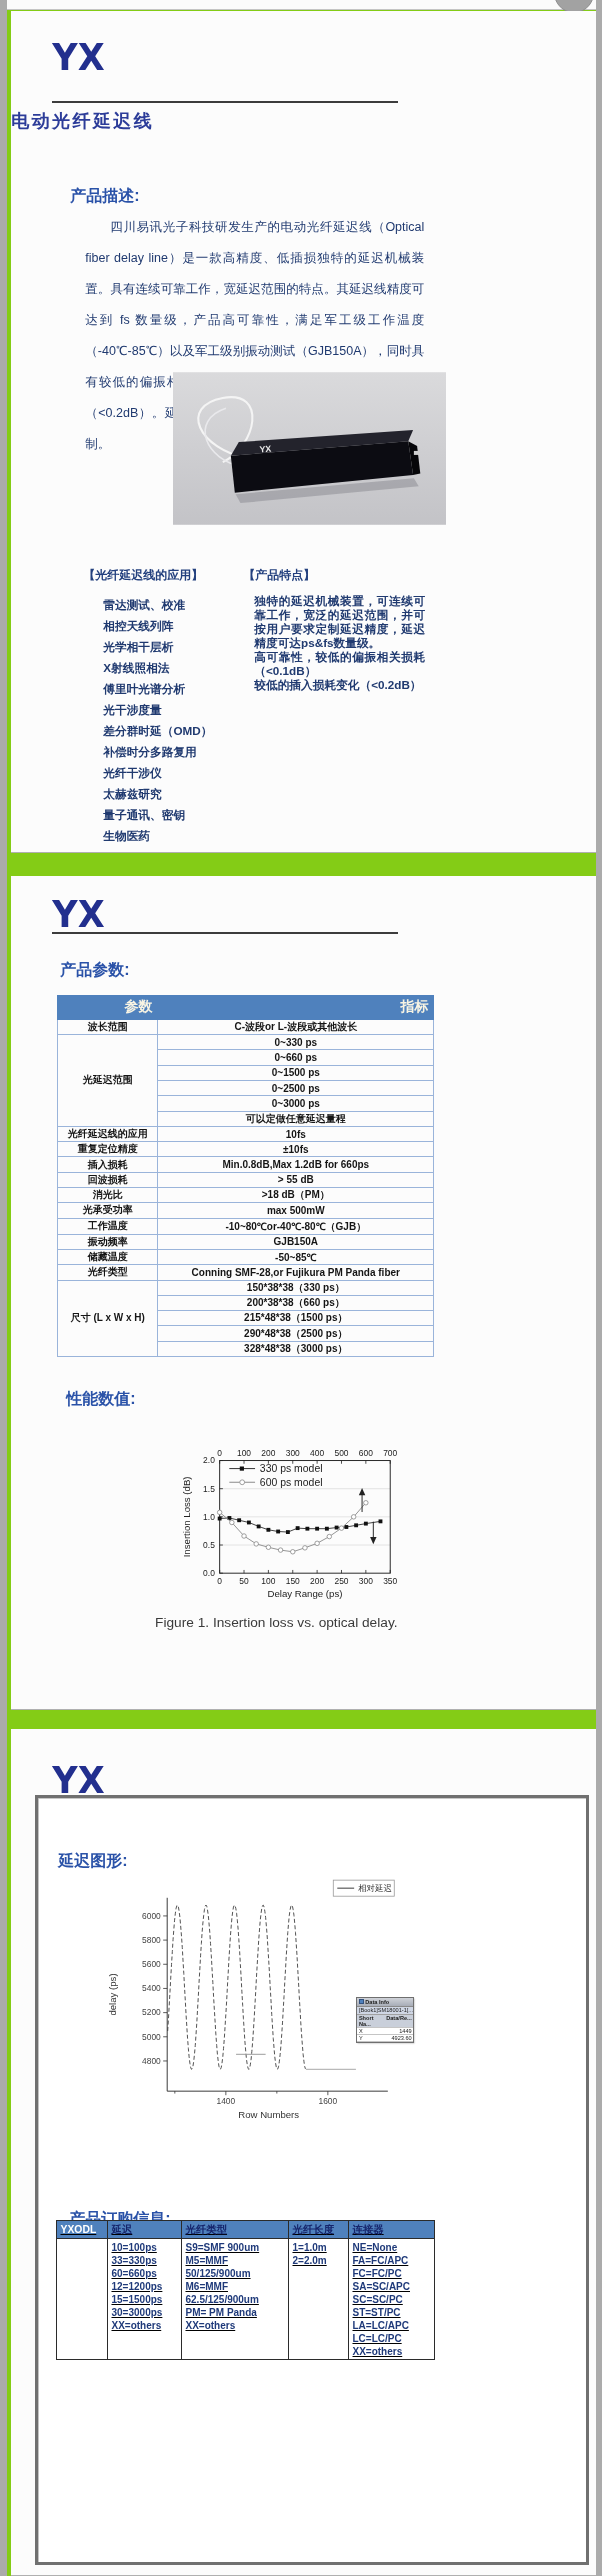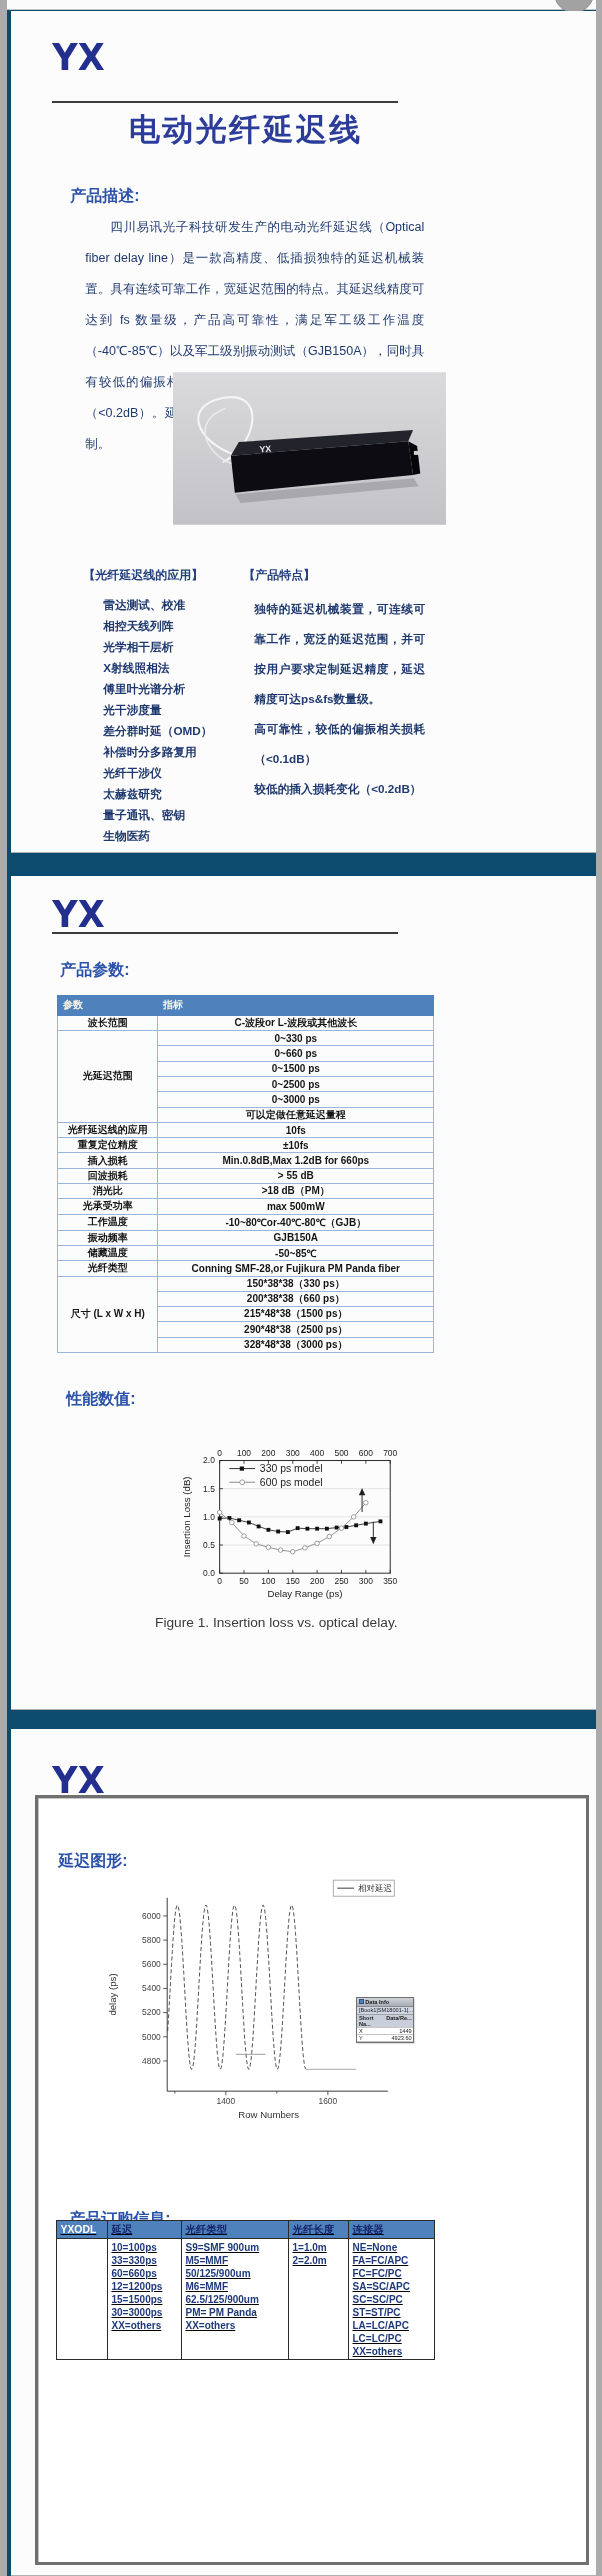--- a/index.html
+++ b/index.html
@@ -1,34 +1,34 @@
 <!DOCTYPE html>
 <html style="font-size:13px"><head>
 <meta charset="utf-8">
 <style>
   * { box-sizing: border-box; margin: 0; padding: 0; }
   body { font-family: "Liberation Sans", sans-serif; background:#ababab; }
-  .canvas { position:relative; width:589px; height:2576px; background:#0c4a6e; overflow:hidden; margin:0 auto; }
+  .canvas { position:relative; width:589px; height:2576px; background:#84cc16; overflow:hidden; margin:0 auto; }
   .topstrip { position:absolute; left:0; top:0; width:603px; height:10.4px; background:#fbfbfb; border-bottom:0.8px solid #c4c4c4; }
   .corner-circle { position:absolute; left:547px; top:-27px; width:40px; height:40px; border-radius:50%; background:#a2a2a2; border:0.8px solid #8d8d8d; }
   .page { position:absolute; left:4.8px; width:598px; background:#fcfcfc; border-bottom:0.8px solid #b0b0b0; }
   .page1 { top:11.2px; height:842px; }
   .page2 { top:876px; height:834px; }
   .page3 { top:1729px; height:847px; }
   .logo { position:absolute; font-weight:bold; font-size:35px; color:#222f8e; letter-spacing:0px; line-height:1; transform:scaleY(1.05); font-family:"DejaVu Sans", sans-serif; }
   .rule { position:absolute; height:1.6px; background:#3c3c3c; }
-  .doc-title { position:absolute; text-align:center; color:#2c3c99; font-size:31px; font-weight:600; letter-spacing:2.4px; font-family:"Liberation Serif", serif;margin-left:24px; }
+  .doc-title { position:absolute; text-align:left; color:#2c3c99; font-size:18px; font-weight:600; letter-spacing:2.4px; font-family:"Liberation Serif", serif; }
   .sec-head { position:absolute; color:#2a52a8; font-size:16px; font-weight:bold; }
   .para { position:absolute; color:#203a70; font-size:12.5px; line-height:31px; text-align:justify; text-indent:2em; font-weight:500; }
   .photo { position:absolute; }
   .col-head { position:absolute; color:#23407e; font-size:12px; font-weight:bold; }
   .app-list { position:absolute; color:#203a70; font-size:11.7px; line-height:21px; font-weight:600;margin-left:12px; }
-  .feat-list { position:absolute; color:#203a70; font-size:11.7px; line-height:30px; font-weight:600; text-align:justify; }
+  .feat-list { position:absolute; color:#203a70; font-size:11.7px; line-height:14px; font-weight:600; text-align:justify; }
   table.params { position:absolute; border-collapse:collapse; table-layout:fixed; font-size:10px; }
-  table.params th { background:#4f81bd; color:#f8f4e3; text-align:left; padding:2.4px 4.8px; height:17px; font-size:10px; border:0.8px solid #4f81bd; }
+  table.params th { background:#4f81bd; color:#f8f4e3; text-align:right; padding:2.4px 4.8px; height:17px; font-size:14px; border:0.8px solid #4f81bd; }
   table.params td { border:0.8px solid #9ab4da; color:#151515; font-weight:bold; text-align:center; height:15.3px; padding:0 3.2px; }
   table.params { border:1.6px solid #7da0cf; }
   .caption { position:absolute; text-align:center; color:#3a3a3a; font-size:13.7px; }
   svg text { font-family:"Liberation Sans", sans-serif; }
   .frame-box { position:absolute; background:#ffffff; border:3.2px solid #707070; box-shadow: inset 0.8px 0.8px 0 #b5b5b5; }
   table.order { position:absolute; border-collapse:collapse; table-layout:fixed; font-size:10px; border:1.6px solid #2b2b2b;text-decoration:underline; }
   table.order th { background:#4f81bd; height:17px; text-align:left; padding:1.6px 3.2px; border:0.8px solid #2b2b2b; font-size:10.4px; }
   table.order th.white { color:#ffffff; }
   table.order th.dark { color:#15246b; }
   table.order td { border:0.8px solid #2b2b2b; vertical-align:top; padding:1.6px 3.2px; color:#1f3a7a; font-weight:bold; line-height:13px; }

